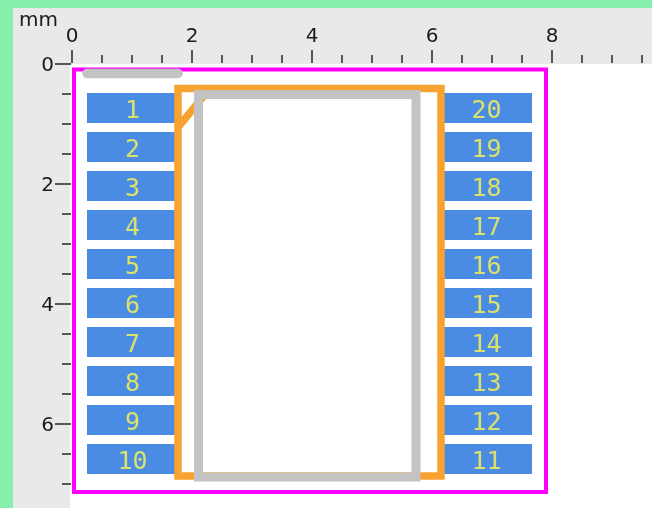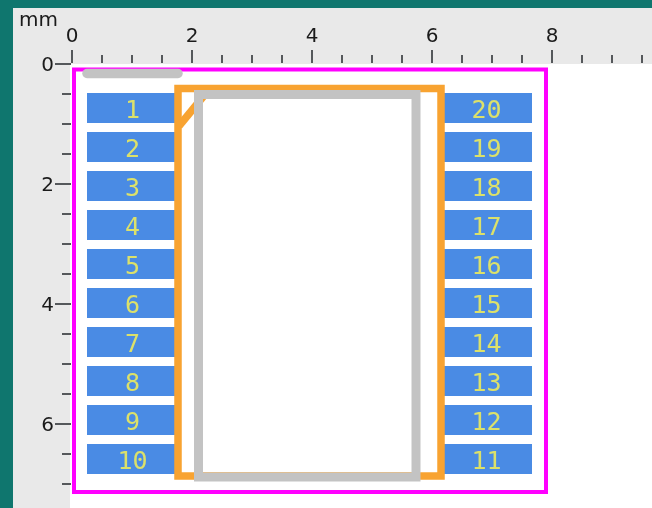--- a/index.html
+++ b/index.html
@@ -1,17 +1,17 @@
 <!DOCTYPE html>
 <html><head>
 <meta charset="utf-8">
 <style>
   html,body{margin:0;padding:0;background:#ffffff;}
   .page{
-    position:relative;width:652px;height:508px;background:#0f766e;
+    position:relative;width:652px;height:508px;background:#86efac;
     font-family:"DejaVu Sans",sans-serif;overflow:hidden;
   }
   .ruler{position:absolute;background:#E9E9E9;}
   .ruler-top{left:13px;top:8px;width:639px;height:56px;}
   .ruler-left{left:13px;top:8px;width:57px;height:500px;}
   .units{
     position:absolute;left:19px;top:8px;font-size:20px;color:#1B1B1B;
     line-height:22px;z-index:3;
   }
   .canvas{position:absolute;left:70px;top:64px;width:582px;height:444px;background:#ffffff;}

